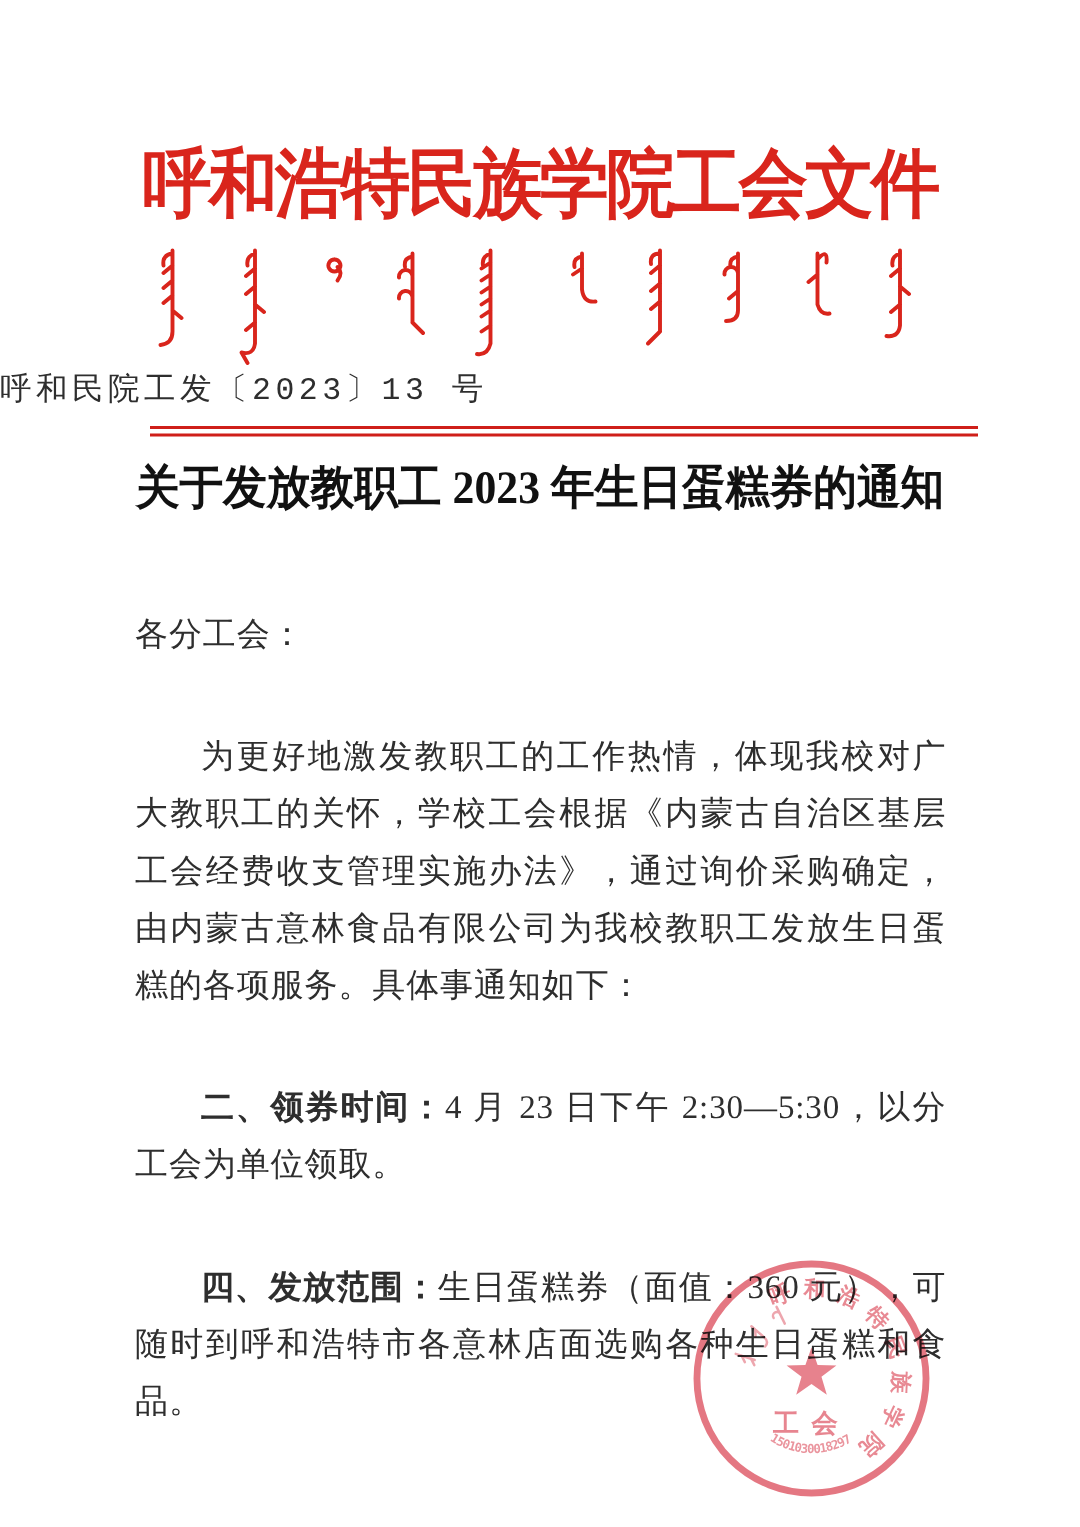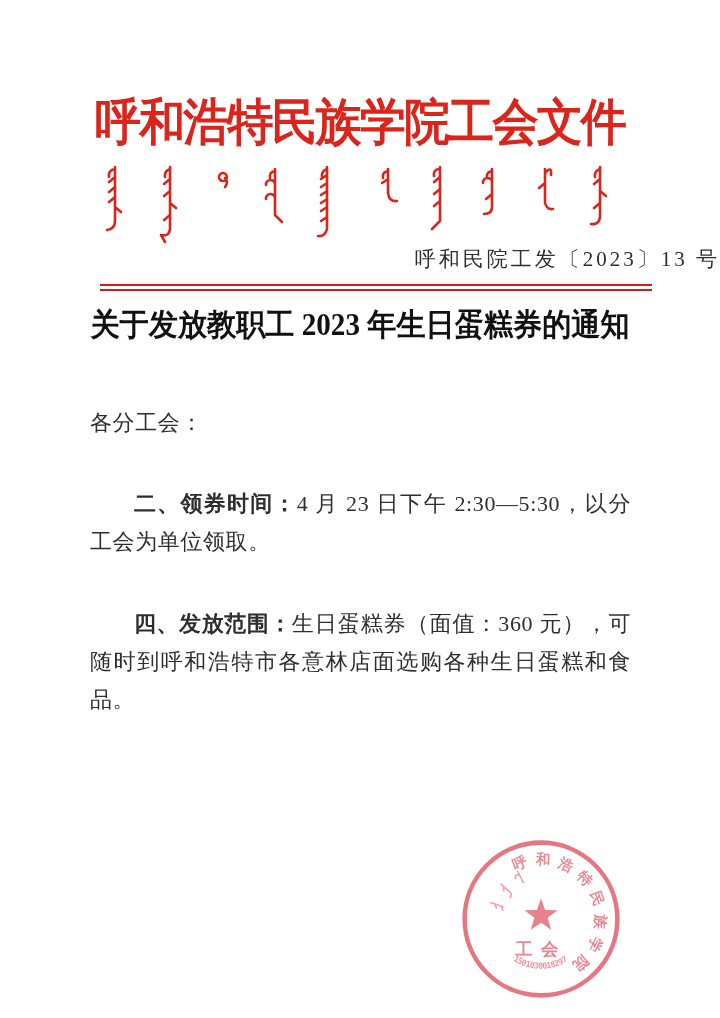--- a/index.html
+++ b/index.html
@@ -32,24 +32,25 @@
     top: 163px;
     left: 85px;
     width: 560px;
     height: 90px;
   }
   .doc-number {
     position: absolute;
     top: 245px;
     left: 0;
     width: 720px;
-    text-align: right;
+    text-align: left;
     font-size: 21px;
     letter-spacing: 3px;
     color: #2e2e2e;
+    font-family: Liberation Mono, monospace;
   }
   .red-rule {
     position: absolute;
     top: 284px;
     left: 100px;
     width: 552px;
     height: 7px;
     border-top: 2.5px solid #cf1f19;
     border-bottom: 2.5px solid #cf1f19;
   }
@@ -134,20 +135,21 @@
   </svg>
 
   <div class="doc-number">呼和民院工发〔2023〕13 号</div>
 
   <div class="red-rule"></div>
 
   <div class="doc-title">关于发放教职工 2023 年生日蛋糕券的通知</div>
 
   <div class="doc-body">
     <p class="salutation">各分工会：</p>
+    <p><span>为更好地激发教职工的工作热情，体现我校对广大教职工的关怀，学校工会根据《内蒙古自治区基层工会经费收支管理实施办法》，通过询价采购确定，由内蒙古意林食品有限公司为我校教职工发放生日蛋糕的各项服务。具体事通知如下：</span></p>
     <p><span class="item-label">二、领券时间：</span><span>4 月 23 日下午 2:30—5:30，以分工会为单位领取。</span></p>
     <p><span class="item-label">四、发放范围：</span><span>生日蛋糕券（面值：360 元），可随时到呼和浩特市各意林店面选购各种生日蛋糕和食品。</span></p>
   </div>
 
 
   <svg class="seal" viewBox="0 0 200 200" aria-hidden="true">
     <defs>
       <path id="sealTopArc" d="M 67 42.8 A 66 66 0 1 1 133 157.2" fill="none"></path>
       <path id="sealBottomArc" d="M 65.6 149.1 A 60 60 0 0 0 134.4 149.1" fill="none"></path>
     </defs>

